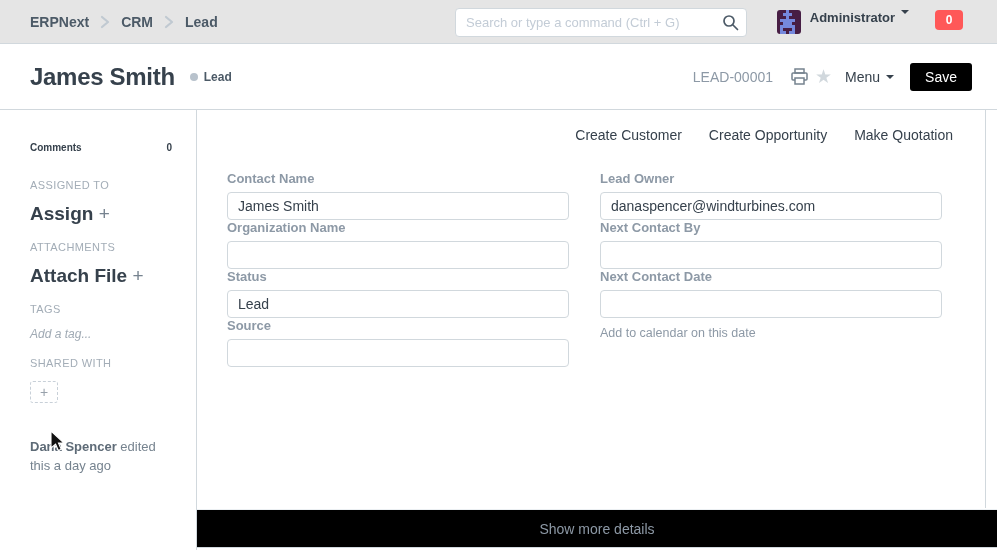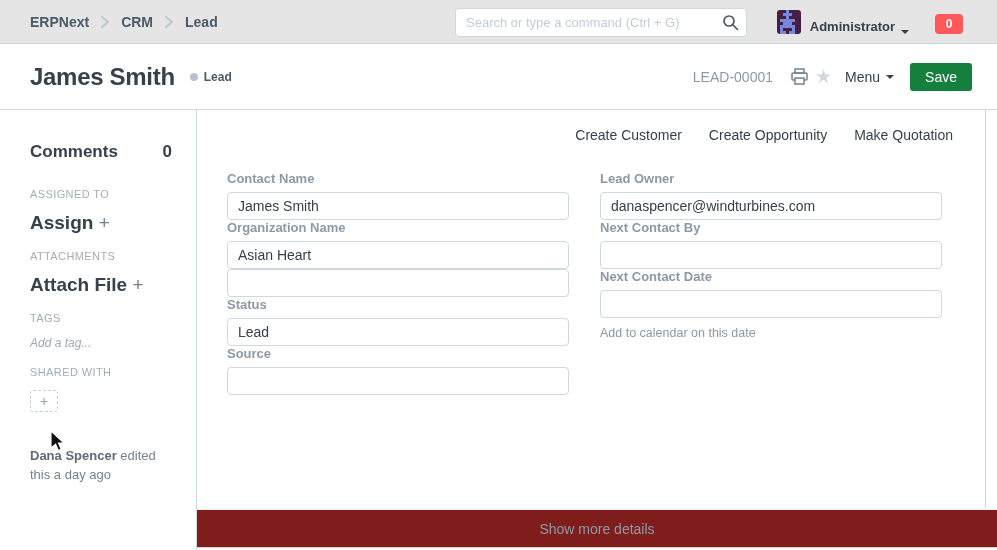--- a/index.html
+++ b/index.html
@@ -11,50 +11,50 @@
     border-bottom:1px solid #d1d8dd; position:relative; background:#e5e5e5; }
   .breadcrumb { display:flex; align-items:center; gap:10px; }
   .crumb { font-size:14px; font-weight:700; color:#4c5a67; cursor:pointer; }
   .crumb-sep { display:flex; align-items:center; }
   .search-wrap { position:absolute; left:455px; top:8px; width:292px; height:29px; }
   .search-input { width:100%; height:100%; border:1px solid #d1d8dd; border-radius:4px;
     padding:0 30px 0 10px; font-size:13px; color:#36414c; outline:none;
     font-family:"Liberation Sans","DejaVu Sans",sans-serif; }
   .search-input::placeholder { color:#c3ccd6; }
   .search-icon { position:absolute; right:8px; top:6px; }
-  .nav-right { margin-left:auto; display:flex; align-items:flex-end; }
+  .nav-right { margin-left:auto; display:flex; align-items:flex-start; }
   .avatar { width:24px; height:24px; border-radius:3px; overflow:hidden; display:block; }
   .user-name { font-size:13px; font-weight:700; color:#36414c; margin-left:9px; }
   .caret { width:0; height:0; border-left:4px solid transparent; border-right:4px solid transparent;
     border-top:4px solid #36414c; display:inline-block; margin-left:6px; }
   .notif-badge { width:28px; height:20px; background:#ff5858; border-radius:4px; color:#fff;
     font-size:12px; font-weight:700; display:flex; align-items:center; justify-content:center;
     margin-left:26px; cursor:pointer; }
 
   
   .page-head { height:66px; display:flex; align-items:center; padding:0 25px 0 30px;
     border-bottom:1px solid #d1d8dd; background:#fff; }
   .page-title { font-size:24px; font-weight:700; color:#36414c; letter-spacing:-0.3px; }
   .indicator { display:flex; align-items:center; margin-left:15px; }
   .indicator-dot { width:8px; height:8px; border-radius:50%; background:#b8c2cc; margin-right:6px; }
   .indicator-label { font-size:12px; font-weight:700; color:#4c5a67; }
   .head-right { margin-left:auto; display:flex; align-items:center; }
   .doc-id { font-size:14px; color:#8d99a6; margin-right:17px; }
   .icon-btn { display:flex; align-items:center; cursor:pointer; margin-right:6px; }
   .star { font-size:19px; color:#d1d8dd; margin-right:13px; cursor:pointer; line-height:1; }
   .menu-btn { font-size:14px; color:#36414c; cursor:pointer; display:flex; align-items:center; margin-right:16px; }
-  .save-btn { background:#15803d; color:#fff; border:none; border-radius:3px; font-size:14px;
+  .save-btn { background:#000000; color:#fff; border:none; border-radius:3px; font-size:14px;
     padding:6px 15px; cursor:pointer; font-family:inherit; }
 
   
   .content { display:flex; height:440px; position:relative; }
   .sidebar { width:197px; min-width:197px; border-right:1px solid #d1d8dd;
     padding:32px 24px 0 30px; position:relative; }
   .comments-row { display:flex; justify-content:space-between; align-items:flex-end;
-    font-size:17px; font-weight:700; color:#36414c; cursor:pointer; margin-bottom:26px; }
+    font-size:10px; font-weight:700; color:#36414c; cursor:pointer; margin-bottom:26px; }
   .side-heading { font-size:11px; color:#a3adb7; letter-spacing:0.4px; margin-bottom:12px; margin-top:16px; }
   .side-heading.first { margin-top:0; }
   .side-link { font-size:19px; font-weight:700; color:#36414c; cursor:pointer; }
   .plus { color:#76838f; font-weight:400; }
   .add-tag { font-size:12px; font-style:italic; color:#a0aab4; cursor:pointer; }
   .share-plus { width:28px; height:22px; border:1px dashed #c8d0d8; border-radius:3px;
     display:flex; align-items:center; justify-content:center; color:#98a1ab; font-size:14px; cursor:pointer; }
   .edited-note { margin-top:34px; font-size:13px; color:#76838f; line-height:19px; width:146px; }
   .edited-name { font-weight:700; color:#5e6b77; }
   .cursor-icon { position:absolute; left:49px; top:320px; pointer-events:none; }
@@ -66,21 +66,21 @@
   .action-link { font-size:14px; color:#36414c; cursor:pointer; }
   .form-grid { display:flex; gap:31px; padding:28px 0 0 30px; }
   .form-col { width:342px; }
   .field { }
   .field-label { font-size:13px; font-weight:600; color:#8d99a6; line-height:15px; margin-bottom:6px; }
   .field-input { width:100%; height:28px; border:1px solid #d1d8dd; border-radius:4px;
     padding:0 10px; font-size:14px; color:#36414c; outline:none; background:#fff;
     font-family:"Liberation Sans","DejaVu Sans",sans-serif; }
   .field-help { font-size:12.5px; color:#8d99a6; margin-top:8px; }
   .form-footer { position:absolute; left:0; right:0; bottom:2px; height:39px;
-    border-top:1px solid #ebeff2; border-bottom:1px solid #d1d8dd; background:#7f1d1d;
+    border-top:1px solid #ebeff2; border-bottom:1px solid #d1d8dd; background:#000000;
     display:flex; align-items:center; justify-content:center; }
   .show-more { font-size:14px; color:#8d99a6; cursor:pointer; }
 </style>
 </head>
 <body>
 
 <header class="navbar">
   <nav class="breadcrumb">
     <span class="crumb">ERPNext</span>
     <span class="crumb-sep">
@@ -202,21 +202,20 @@
     </div>
 
     <div class="form-grid">
       <div class="form-col">
         <div class="field">
           <div class="field-label">Contact Name</div>
           <input class="field-input" type="text" value="James Smith" style="">
         </div>
         <div class="field">
           <div class="field-label">Organization Name</div>
-          <input class="field-input" type="text" value="Asian Heart" style="">
         </div>
         <div class="field">
           <input class="field-input" type="text" value="" style="">
         </div>
         <div class="field">
           <div class="field-label">Status</div>
           <input class="field-input" type="text" value="Lead" style="">
         </div>
         <div class="field">
           <div class="field-label">Source</div>

